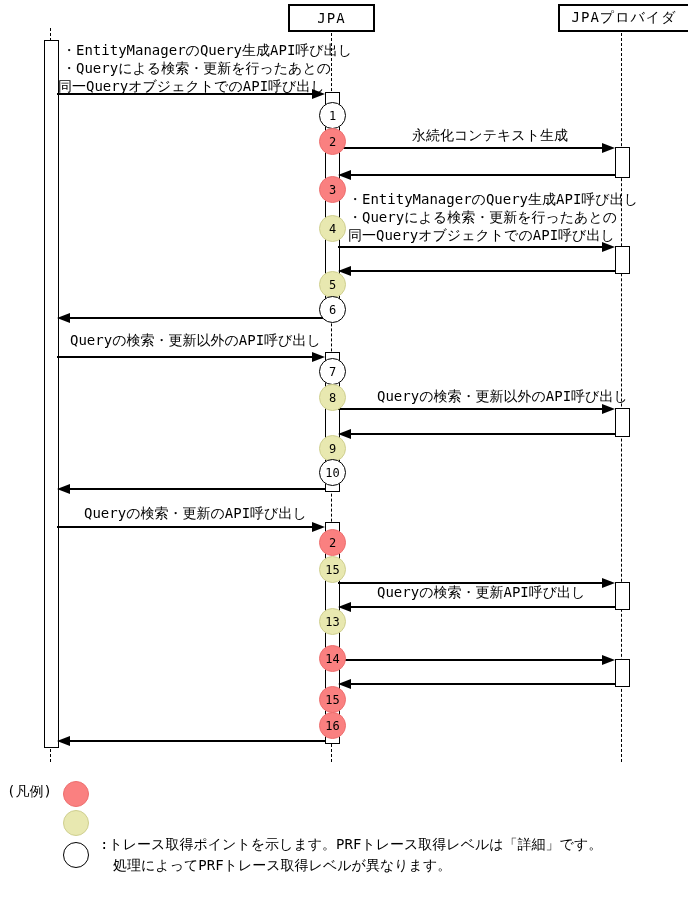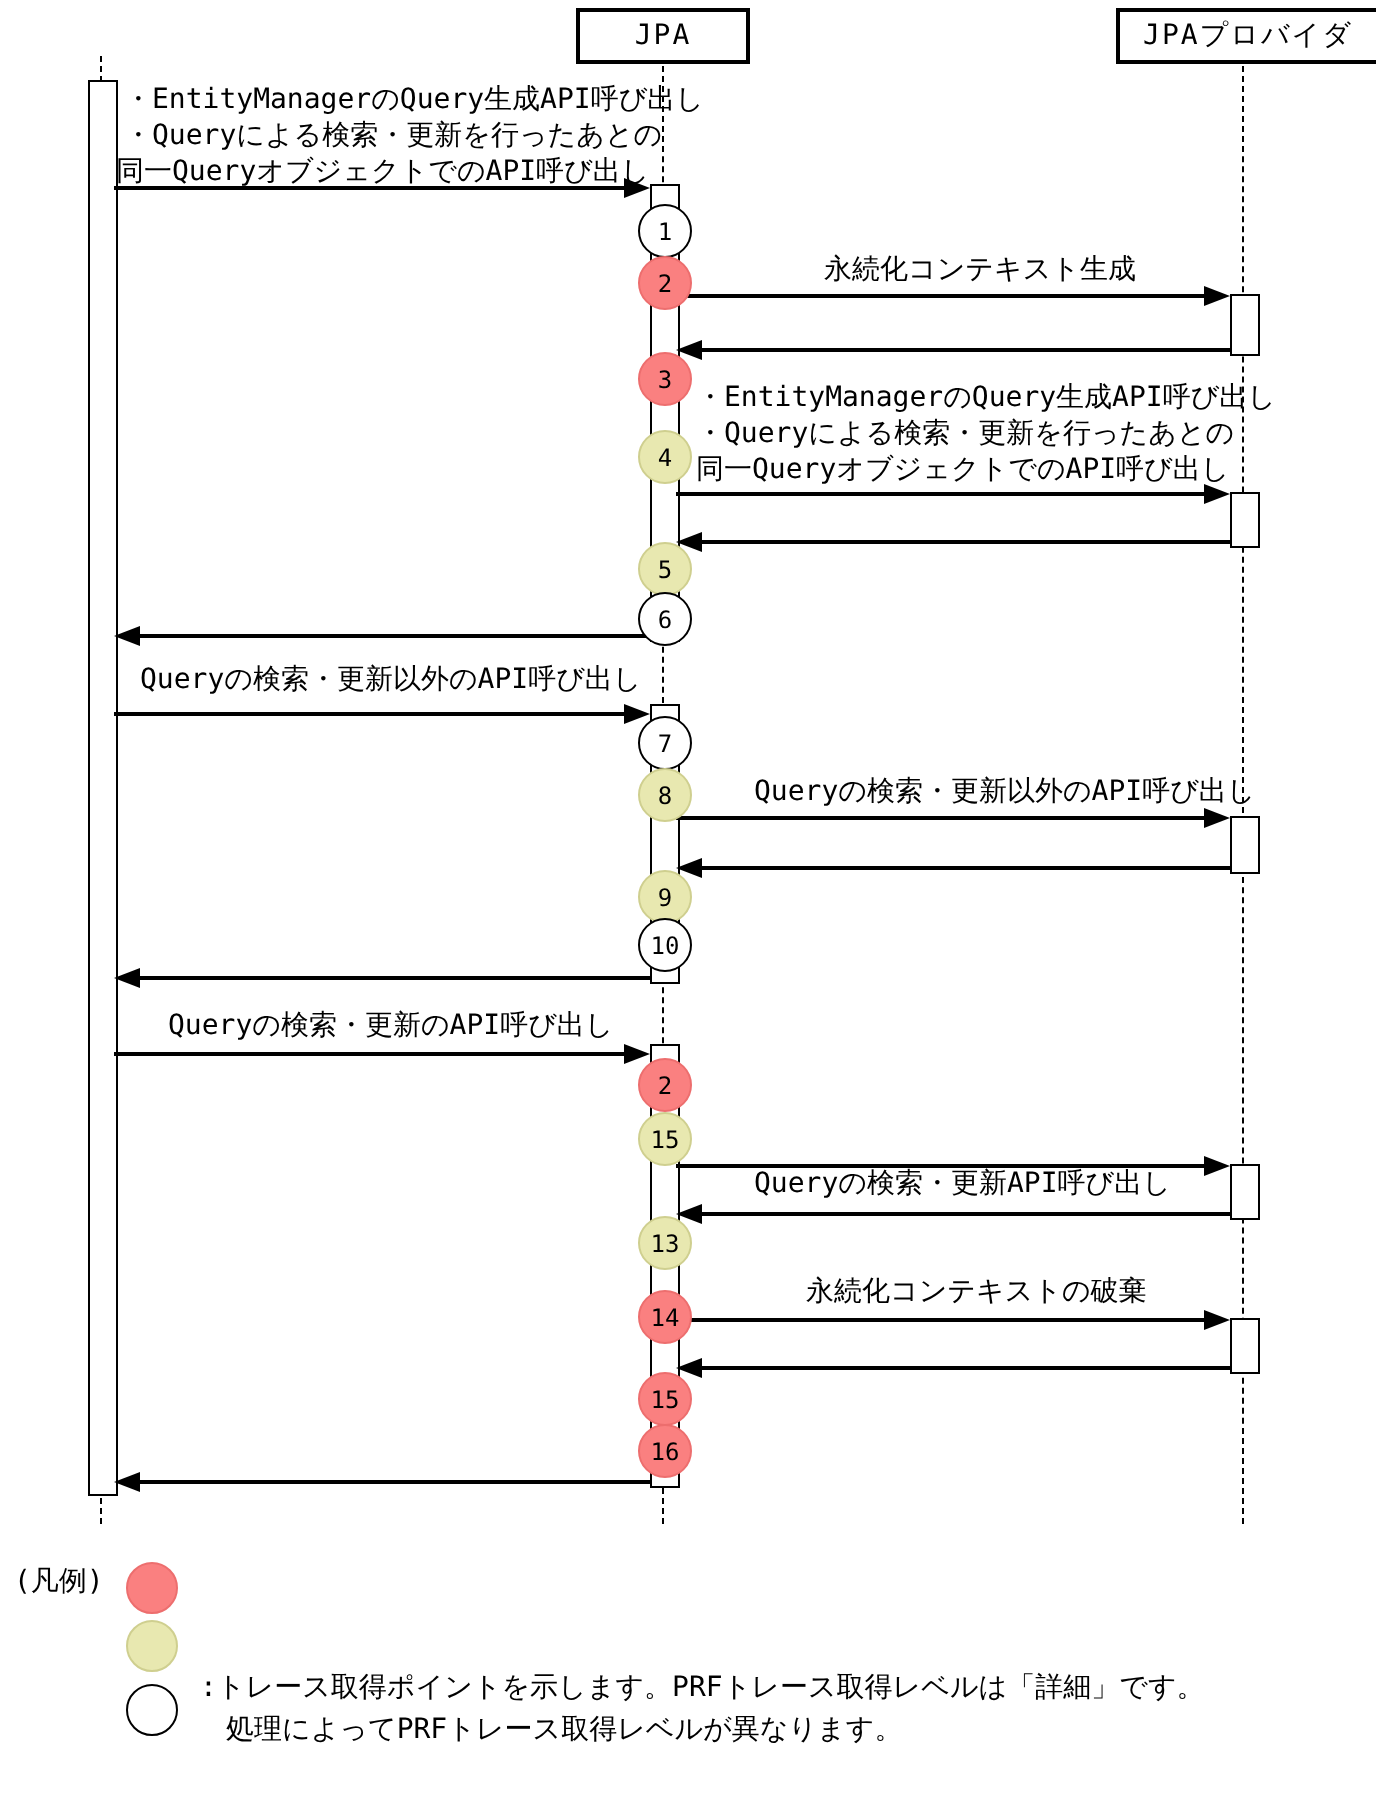--- a/index.html
+++ b/index.html
@@ -88,21 +88,20 @@
     <div class="msg-label" style="left: 62px; top: 61px;">・Queryによる検索・更新を行ったあとの</div>
     <div class="msg-label" style="left: 58px; top: 79px;">同一QueryオブジェクトでのAPI呼び出し</div>
     <div class="msg-label" style="left: 412px; top: 128px;">永続化コンテキスト生成</div>
     <div class="msg-label" style="left: 348px; top: 192px;">・EntityManagerのQuery生成API呼び出し</div>
     <div class="msg-label" style="left: 348px; top: 210px;">・Queryによる検索・更新を行ったあとの</div>
     <div class="msg-label" style="left: 348px; top: 228px;">同一QueryオブジェクトでのAPI呼び出し</div>
     <div class="msg-label" style="left: 70px; top: 333px;">Queryの検索・更新以外のAPI呼び出し</div>
     <div class="msg-label" style="left: 377px; top: 389px;">Queryの検索・更新以外のAPI呼び出し</div>
     <div class="msg-label" style="left: 84px; top: 506px;">Queryの検索・更新のAPI呼び出し</div>
     <div class="msg-label" style="left: 377px; top: 561px; margin-top: 24px;">Queryの検索・更新API呼び出し</div>
-    <div class="msg-label" style="left: 403px; top: 639px;">永続化コンテキストの破棄</div>
     <div class="trace-circle plain" style="left: 319px; top: 102px;">1</div>
     <div class="trace-circle standard" style="left: 319px; top: 128px;">2</div>
     <div class="trace-circle standard" style="left: 319px; top: 176px;">3</div>
     <div class="trace-circle detail" style="left: 319px; top: 215px;">4</div>
     <div class="trace-circle detail" style="left: 319px; top: 271px;">5</div>
     <div class="trace-circle plain" style="left: 319px; top: 296px;">6</div>
     <div class="trace-circle plain" style="left: 319px; top: 358px;">7</div>
     <div class="trace-circle detail" style="left: 319px; top: 384px;">8</div>
     <div class="trace-circle detail" style="left: 319px; top: 435px;">9</div>
     <div class="trace-circle plain" style="left: 319px; top: 459px;">10</div>

